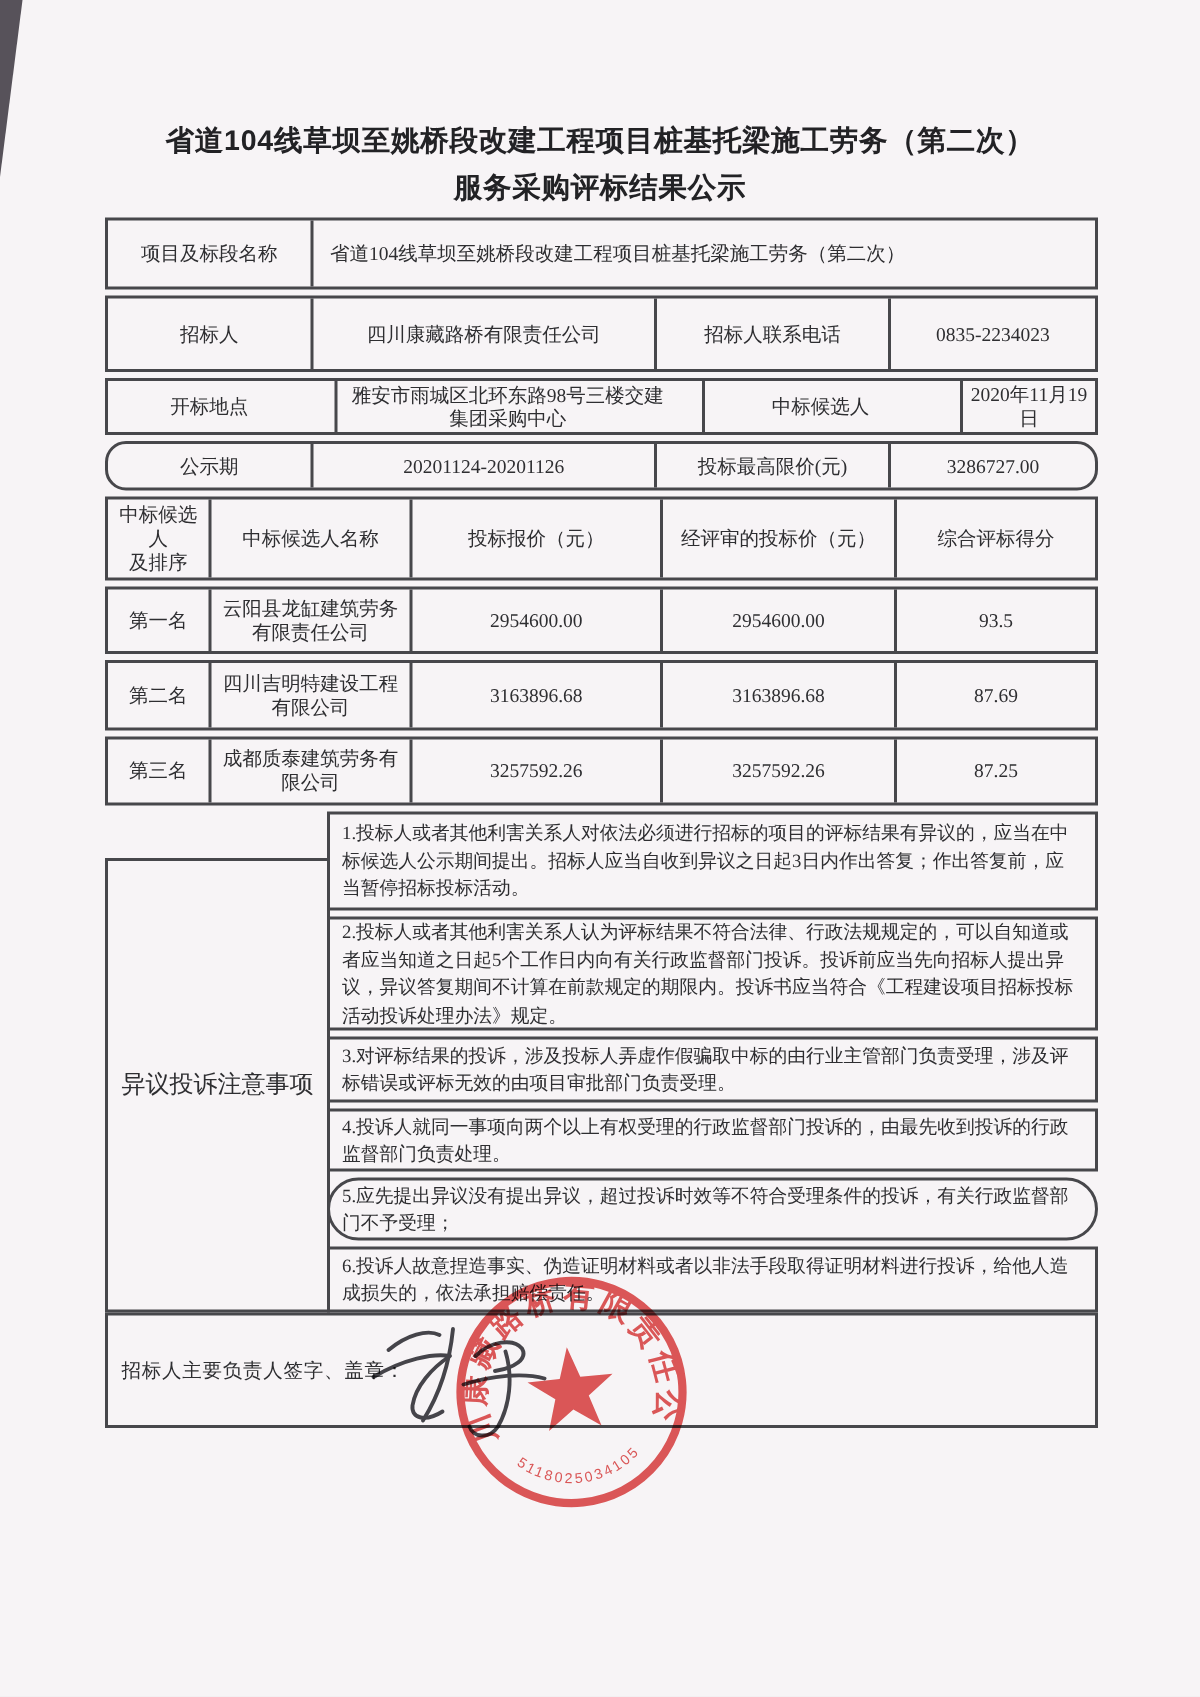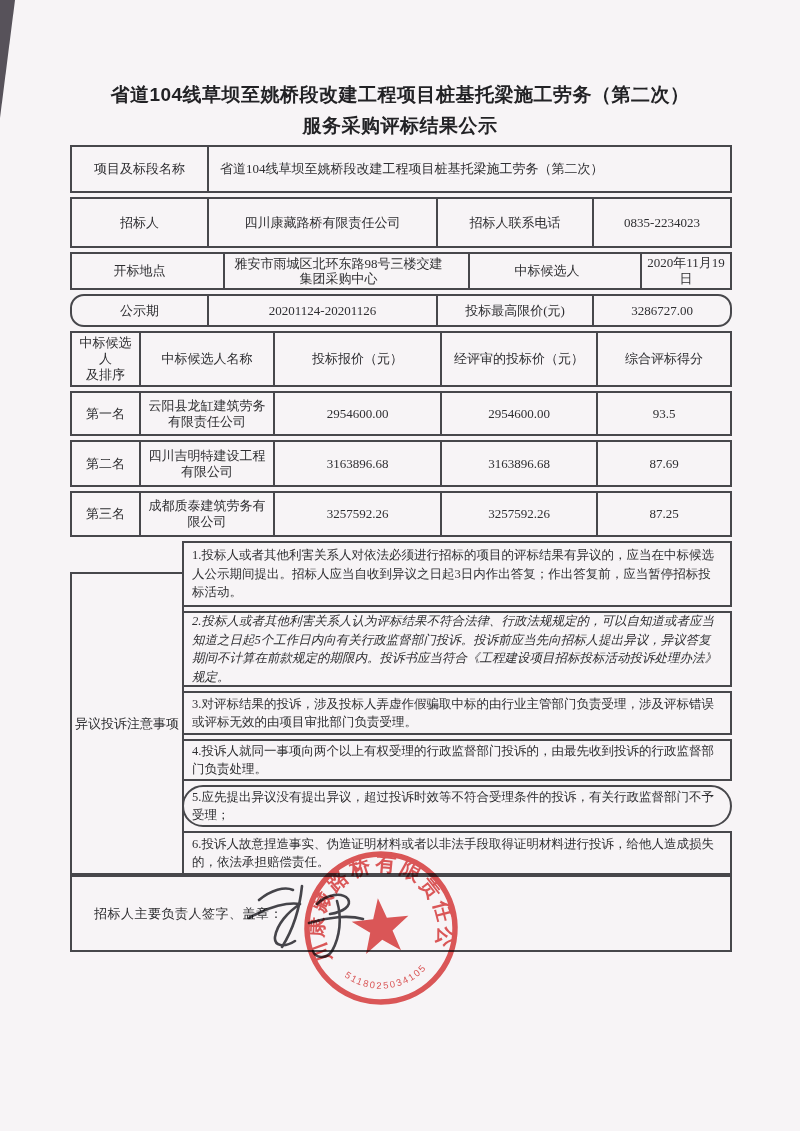--- a/index.html
+++ b/index.html
@@ -63,57 +63,57 @@
   .w-val2 { width:229px; flex:0 0 auto; }
   .w-lab2 { width:156px; flex:0 0 auto; }
   .w-val3 { flex:1 1 auto; }
   .w-rank { width:67px;  flex:0 0 auto; }
   .w-name { width:134px; flex:0 0 auto; }
   .w-bid  { width:167px; flex:0 0 auto; }
   .w-eval { width:156px; flex:0 0 auto; }
   .w-score{ flex:1 1 auto; }
   .h-a{ height:48px; } .h-b{ height:51px; } .h-c{ height:38px;gap:16px; }
   .h-d{ height:33px;border-radius:14px; } .h-e{ height:56px; } .h-f{ height:45px; }
-  .h-g{ height:47px; } .h-h{ height:46px; } .h-sig{ height:77px;padding-left:13px; }
+  .h-g{ height:47px; } .h-h{ height:46px; } .h-sig{ height:77px; }
   
   #notices-block{
     display:flex;
     margin-top:4px;
     align-items:stretch;
   }
   .notice-label-box{
-    width:114px;
+    width:150px;
     flex:0 0 auto;
     border:2px solid #47474b;
     box-sizing:border-box;
     display:flex;
     align-items:center;
     justify-content:center;
-    font-size:13px;
+    font-size:16px;
     text-align:center;
     margin-top:31px;
   }
   .notice-col{
     flex:1 1 auto;
     margin-left:-2px;
     display:flex;
     flex-direction:column;
   }
   .nbox{
     border:2px solid #47474b;
     box-sizing:border-box;
     display:flex;
     align-items:center;
     text-align:left;
     font-size:12.5px;
     line-height:18.5px;
     padding:3px 9px 3px 8px;
     color:#2e2e31;
   }
-  .nh1{ height:66px; } .nh2{ height:76px;font-style:italic; } .nh3{ height:44px; }
+  .nh1{ height:66px; } .nh2{ height:76px; } .nh3{ height:44px; }
   .nh4{ height:42px; } .nh5{ height:42px;border-radius:21px; } .nh6{ height:44px; }
   .sig-row{
     align-items:center;
     justify-content:flex-start;
   }
   .sig-label{
     font-size:13px;
     padding-left:9px;
     letter-spacing:0.5px;
   }

